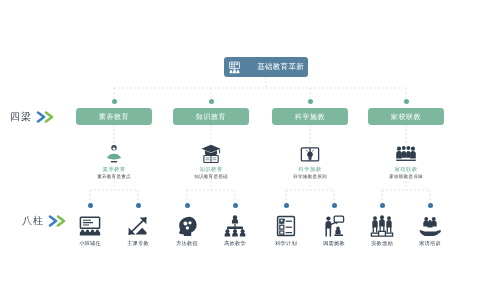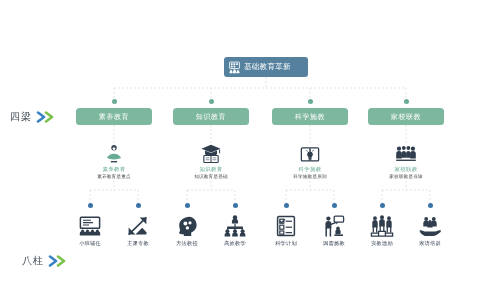--- a/index.html
+++ b/index.html
@@ -10,42 +10,42 @@
     overflow:hidden;
   }
   #stage { position:relative; width:500px; height:289px; background:#fff; }
 
   
   .root-node{
     position:absolute; left:224px; top:57px;
     width:84px; height:20px;
     background:#55819f;
     border-radius:3px;
-    display:flex; align-items:center; justify-content:flex-start;
+    display:flex; align-items:center; justify-content:space-between;
     gap:3px;
     padding:0 4px;
   }
   .root-label{
     color:#ffffff; font-size:7.5px; letter-spacing:.3px;
     white-space:nowrap; line-height:1;
   }
   .root-icon{ width:13px; height:13px; flex:0 0 13px; display:block; }
 
   
   .row-label{
     position:absolute;
     display:flex; align-items:center; gap:4px;
   }
   .row-label .rl-text{
     font-size:10px; color:#3f4b55; letter-spacing:1px;
     white-space:nowrap;
   }
   .chev{ display:block; width:20px; height:12px; }
   #label-liang{ left:10px; top:110px; }
-  #label-zhu{ left:22px; top:214px;margin-top:40px; }
+  #label-zhu{ left:22px; top:214px; }
 
   
   #wires{ position:absolute; left:0; top:0; width:500px; height:289px; pointer-events:none; }
 
   
   .pillar{
     position:absolute; top:108px;
     width:76px; height:17px;
     background:#7cb79e;
     border-radius:3.5px;

